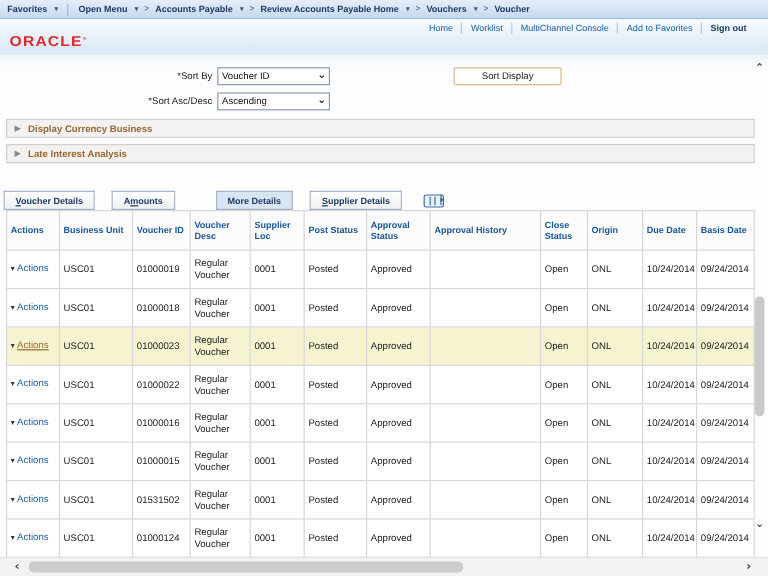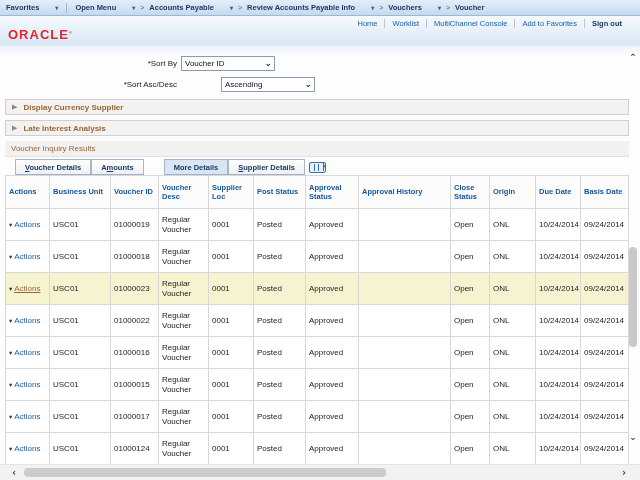--- a/index.html
+++ b/index.html
@@ -5,21 +5,21 @@
   * { margin:0; padding:0; box-sizing:border-box; }
   html,body { width:640px; height:480px; overflow:hidden; background:#fff;
               font-family:"Liberation Sans", sans-serif; }
   #screen { position:relative; width:640px; height:480px; background:#fdfdfe; overflow:hidden; }
 
   
   .bc-bar { position:absolute; top:0; left:0; width:640px; height:16px;
             background:linear-gradient(180deg,#e4eef9 0%,#c6d9ee 100%);
             border-bottom:1px solid #9db8d6; display:flex; align-items:center;
             font-size:7.5px; font-weight:bold; color:#1c3a66; padding-left:6px; }
-  .bc-item { display:inline-flex; align-items:center; gap:16px; cursor:pointer; white-space:nowrap; }
+  .bc-item { display:inline-flex; align-items:center; gap:6px; cursor:pointer; white-space:nowrap; }
   .bc-arrow { font-size:6px; color:#44586f; line-height:1; }
   .bc-div { width:1px; height:10px; background:#9fb5cf; margin:0 8px; }
   .bc-sep { margin:0 5px; color:#44586f; font-weight:normal; font-size:7px; }
 
   
   .page-header { position:absolute; top:16px; left:0; width:640px; height:30px;
                  background:linear-gradient(180deg,#f6fafd 0%,#d9e7f5 100%);
                  border-bottom:1px solid #e3ecf5; }
   .util-links { position:absolute; top:3px; right:18px; display:flex; align-items:center;
                 font-size:7.5px; color:#1a5fa8; }
@@ -49,22 +49,22 @@
                   background:#f3f2f1; border:1px solid #d0d0d0; display:flex;
                   align-items:center; padding-left:6px; gap:6px; cursor:pointer; }
   .collapse-arrow { color:#8a8a8a; font-size:7px; font-family:"DejaVu Sans", sans-serif; line-height:1; }
   .collapse-label { font-size:8px; font-weight:bold; color:#996633; }
 
   .results-band { position:absolute; left:5px; top:95px; width:624px; height:16px;
                   background:#f2f1ef; border-bottom:1px solid #e2e1df; display:flex;
                   align-items:center; padding-left:6px; }
   .results-title { font-size:8px; color:#996633; }
 
-  .tabs { position:absolute; left:15px; top:112px; height:17px; display:flex;
-          align-items:flex-end; gap:0; }
+  .tabs { position:absolute; left:3px; top:112px; height:17px; display:flex;
+          align-items:flex-end; gap:14px; }
   .tab { height:16px; padding:0 9px; border:1px solid #a9b6c9; border-bottom-color:#9fb0c6;
          background:linear-gradient(180deg,#fefefe,#eef0f3); display:flex; align-items:center;
          font-size:7.5px; font-weight:bold; color:#1c3a66; cursor:pointer; white-space:nowrap; }
   .tab.active { background:#d8e6f4;margin-left:20px; }
   .tab .key { text-decoration:underline; }
   .grid-icon { width:17px; height:11px; margin-left:4px; margin-bottom:2px; border:1px solid #3a6ea8;
                border-radius:2px; background:#eaf1f9; position:relative; cursor:pointer; }
   .grid-icon i { position:absolute; top:1px; bottom:1px; width:1px; background:#3a6ea8; }
   .grid-icon i.b1 { left:4px; } .grid-icon i.b2 { left:8px; }
   .grid-icon .gi-arrow { position:absolute; right:1px; top:-1px; font-size:7px; color:#3a6ea8; font-style:normal; }
@@ -113,21 +113,21 @@
       <span>Open Menu</span>
       <span class="bc-arrow">▾</span>
     </span>
     <span class="bc-sep">&gt;</span>
     <span class="bc-item">
       <span>Accounts Payable</span>
       <span class="bc-arrow">▾</span>
     </span>
     <span class="bc-sep">&gt;</span>
     <span class="bc-item">
-      <span>Review Accounts Payable Info</span>
+      <span>Review Accounts Payable Home</span>
       <span class="bc-arrow">▾</span>
     </span>
     <span class="bc-sep">&gt;</span>
     <span class="bc-item">
       <span>Vouchers</span>
       <span class="bc-arrow">▾</span>
     </span>
     <span class="bc-sep">&gt;</span>
     <span class="bc-item">
       <span>Voucher</span>
@@ -151,41 +151,39 @@
 
   <div class="content">
 
     <div class="sort-row" style="top:10px;">
       <span class="sort-label">*Sort By</span>
       <span class="select-box">
         <span>Voucher ID</span>
         <span class="select-chev">⌄</span>
       </span>
     </div>
-
-    <div class="sort-row" style="top:31px;gap:40px;">
+    <button class="sort-btn">Sort Display</button>
+
+    <div class="sort-row" style="top:31px;">
       <span class="sort-label">*Sort Asc/Desc</span>
       <span class="select-box">
         <span>Ascending</span>
         <span class="select-chev">⌄</span>
       </span>
     </div>
 
     <div class="collapse-bar" style="top:53px;">
       <span class="collapse-arrow">▶</span>
-      <span class="collapse-label">Display Currency Supplier</span>
+      <span class="collapse-label">Display Currency Business</span>
     </div>
     <div class="collapse-bar" style="top:74px;">
       <span class="collapse-arrow">▶</span>
       <span class="collapse-label">Late Interest Analysis</span>
     </div>
 
-    <div class="results-band">
-      <span class="results-title">Voucher Inquiry Results</span>
-    </div>
 
     <div class="tabs">
       <div class="tab">
           <span><span></span><span class="key">V</span><span>oucher Details</span></span>
         </div>
       <div class="tab">
           <span><span>A</span><span class="key">m</span><span>ounts</span></span>
         </div>
       <div class="tab active">
           <span><span>More Details</span><span class="key"></span><span></span></span>
@@ -312,21 +310,21 @@
           <td>Approved</td>
           <td></td>
           <td>Open</td>
           <td>ONL</td>
           <td>10/24/2014</td>
           <td>09/24/2014</td>
         </tr>
         <tr>
           <td><span class="act-arrow">▾</span><a class="actions-link">Actions</a></td>
           <td>USC01</td>
-          <td>01000017</td>
+          <td>01531502</td>
           <td>Regular Voucher</td>
           <td>0001</td>
           <td>Posted</td>
           <td>Approved</td>
           <td></td>
           <td>Open</td>
           <td>ONL</td>
           <td>10/24/2014</td>
           <td>09/24/2014</td>
         </tr>

